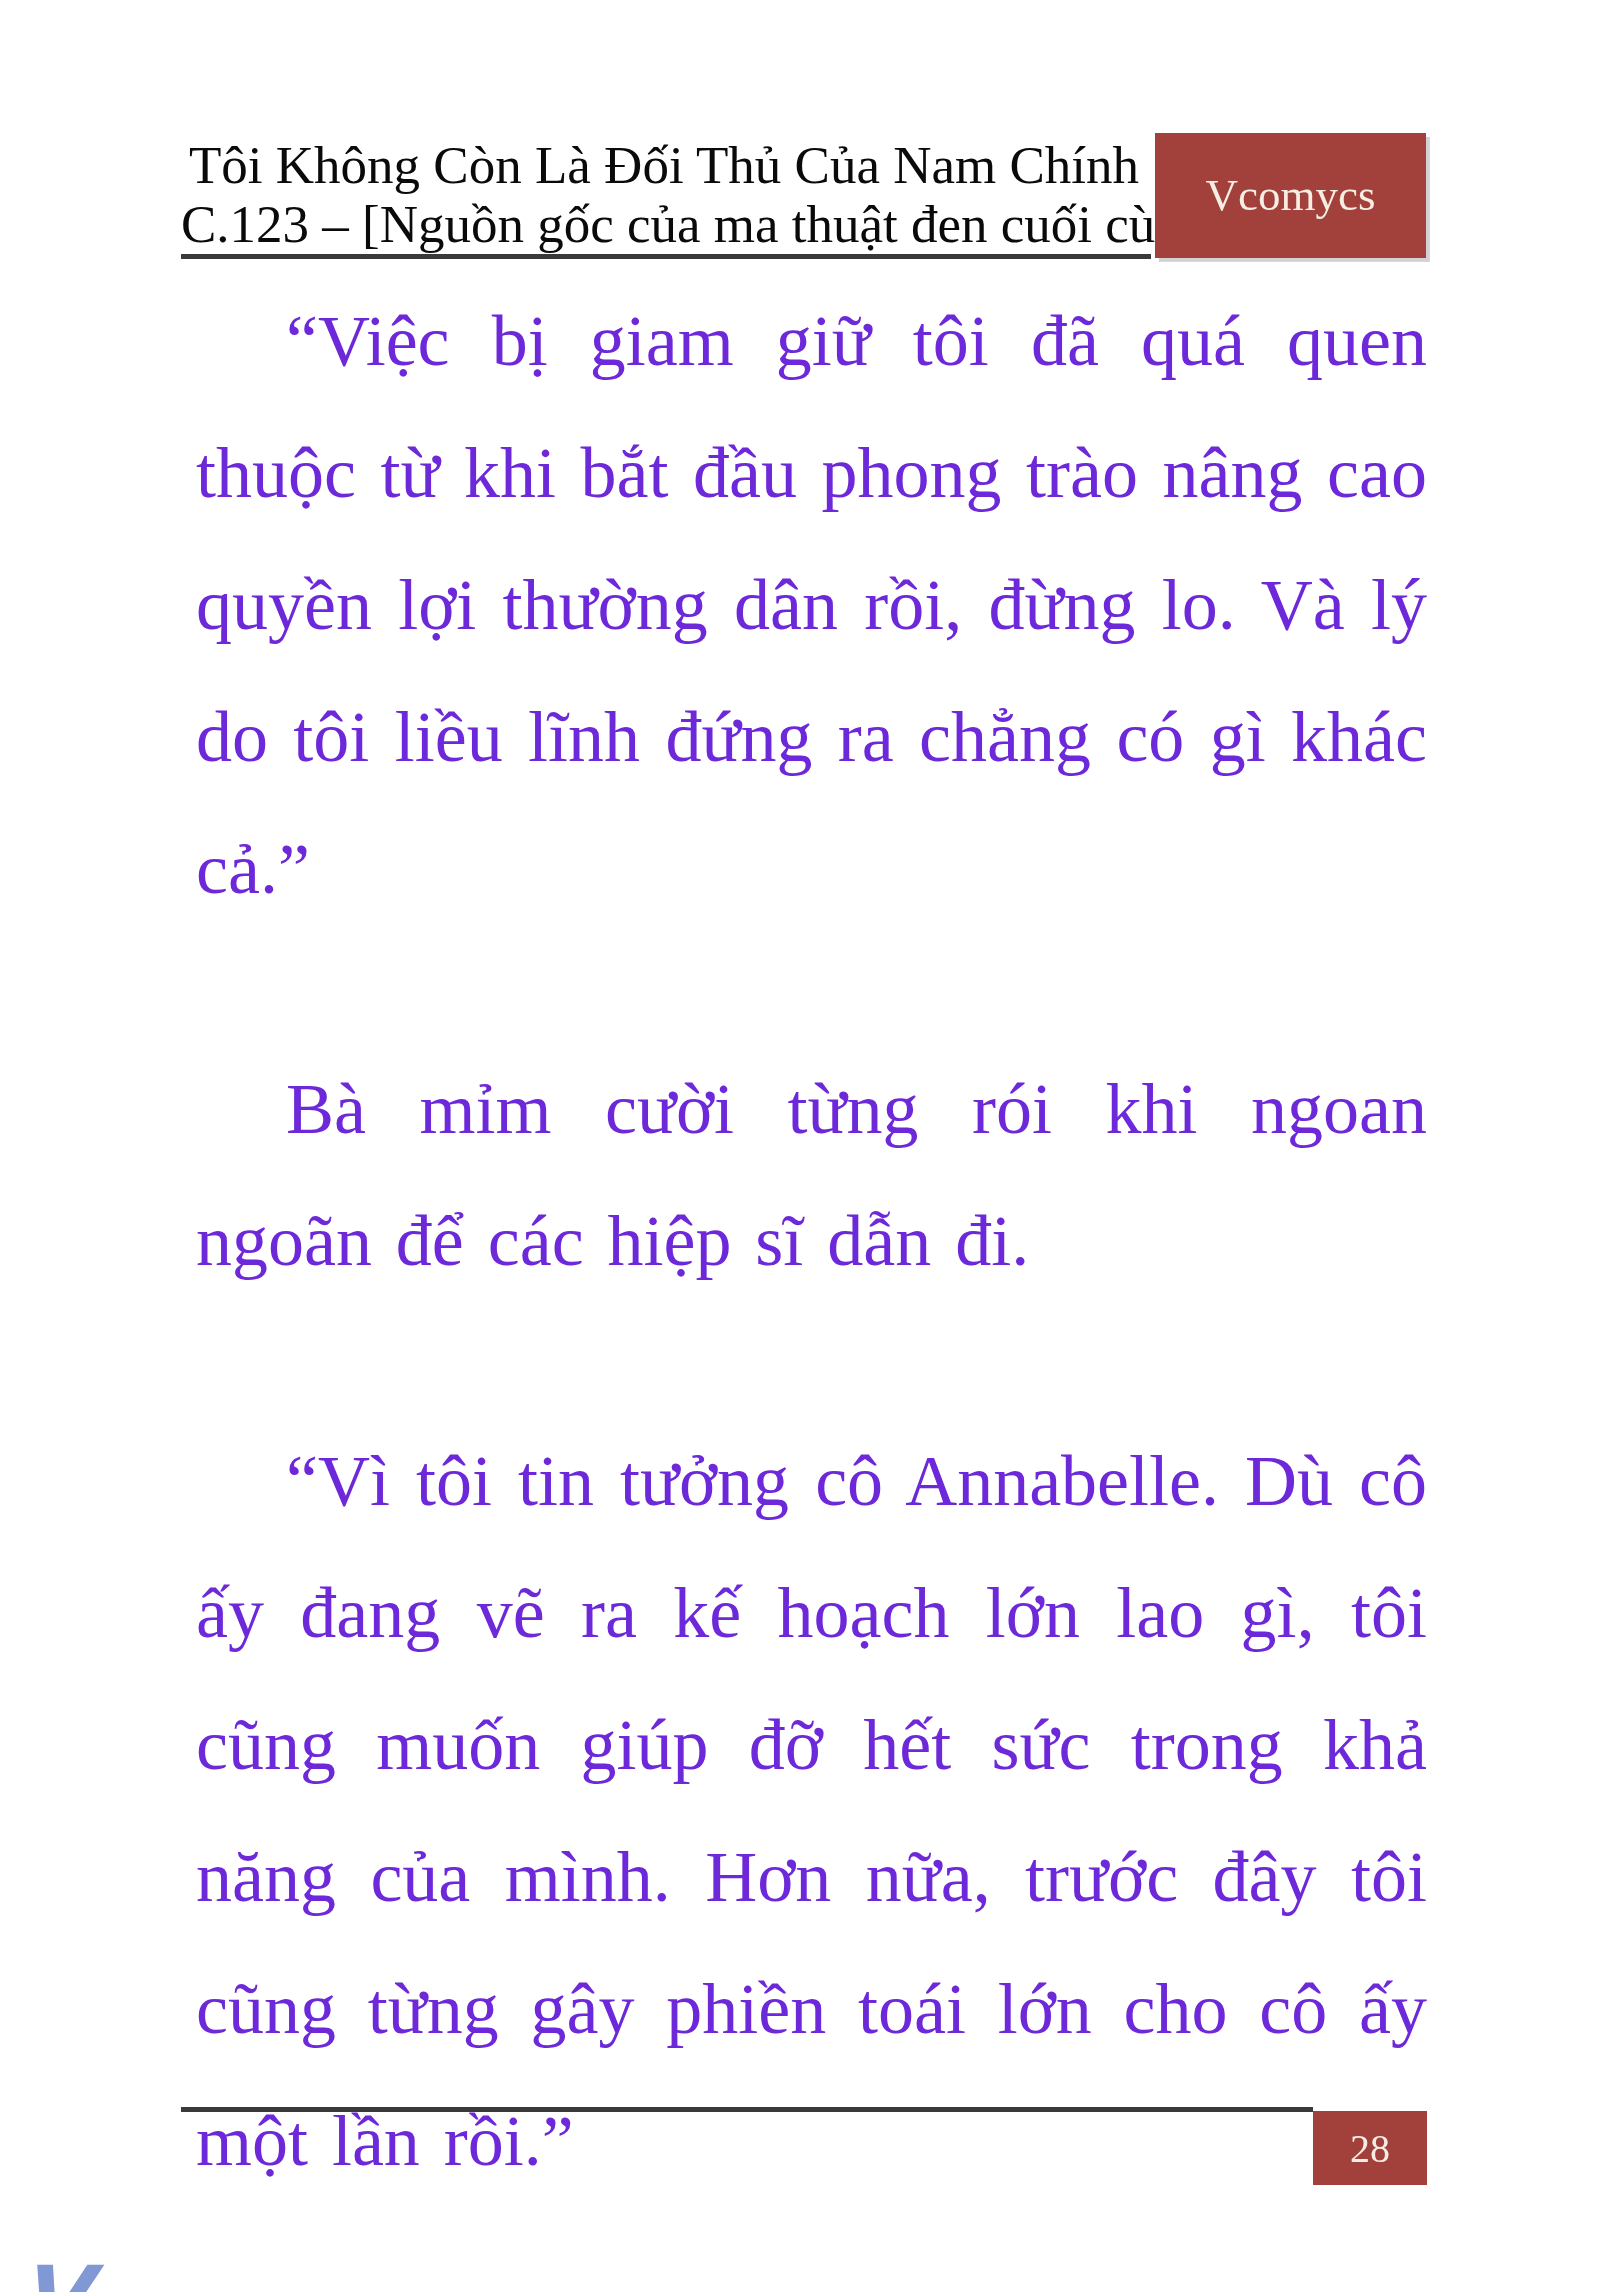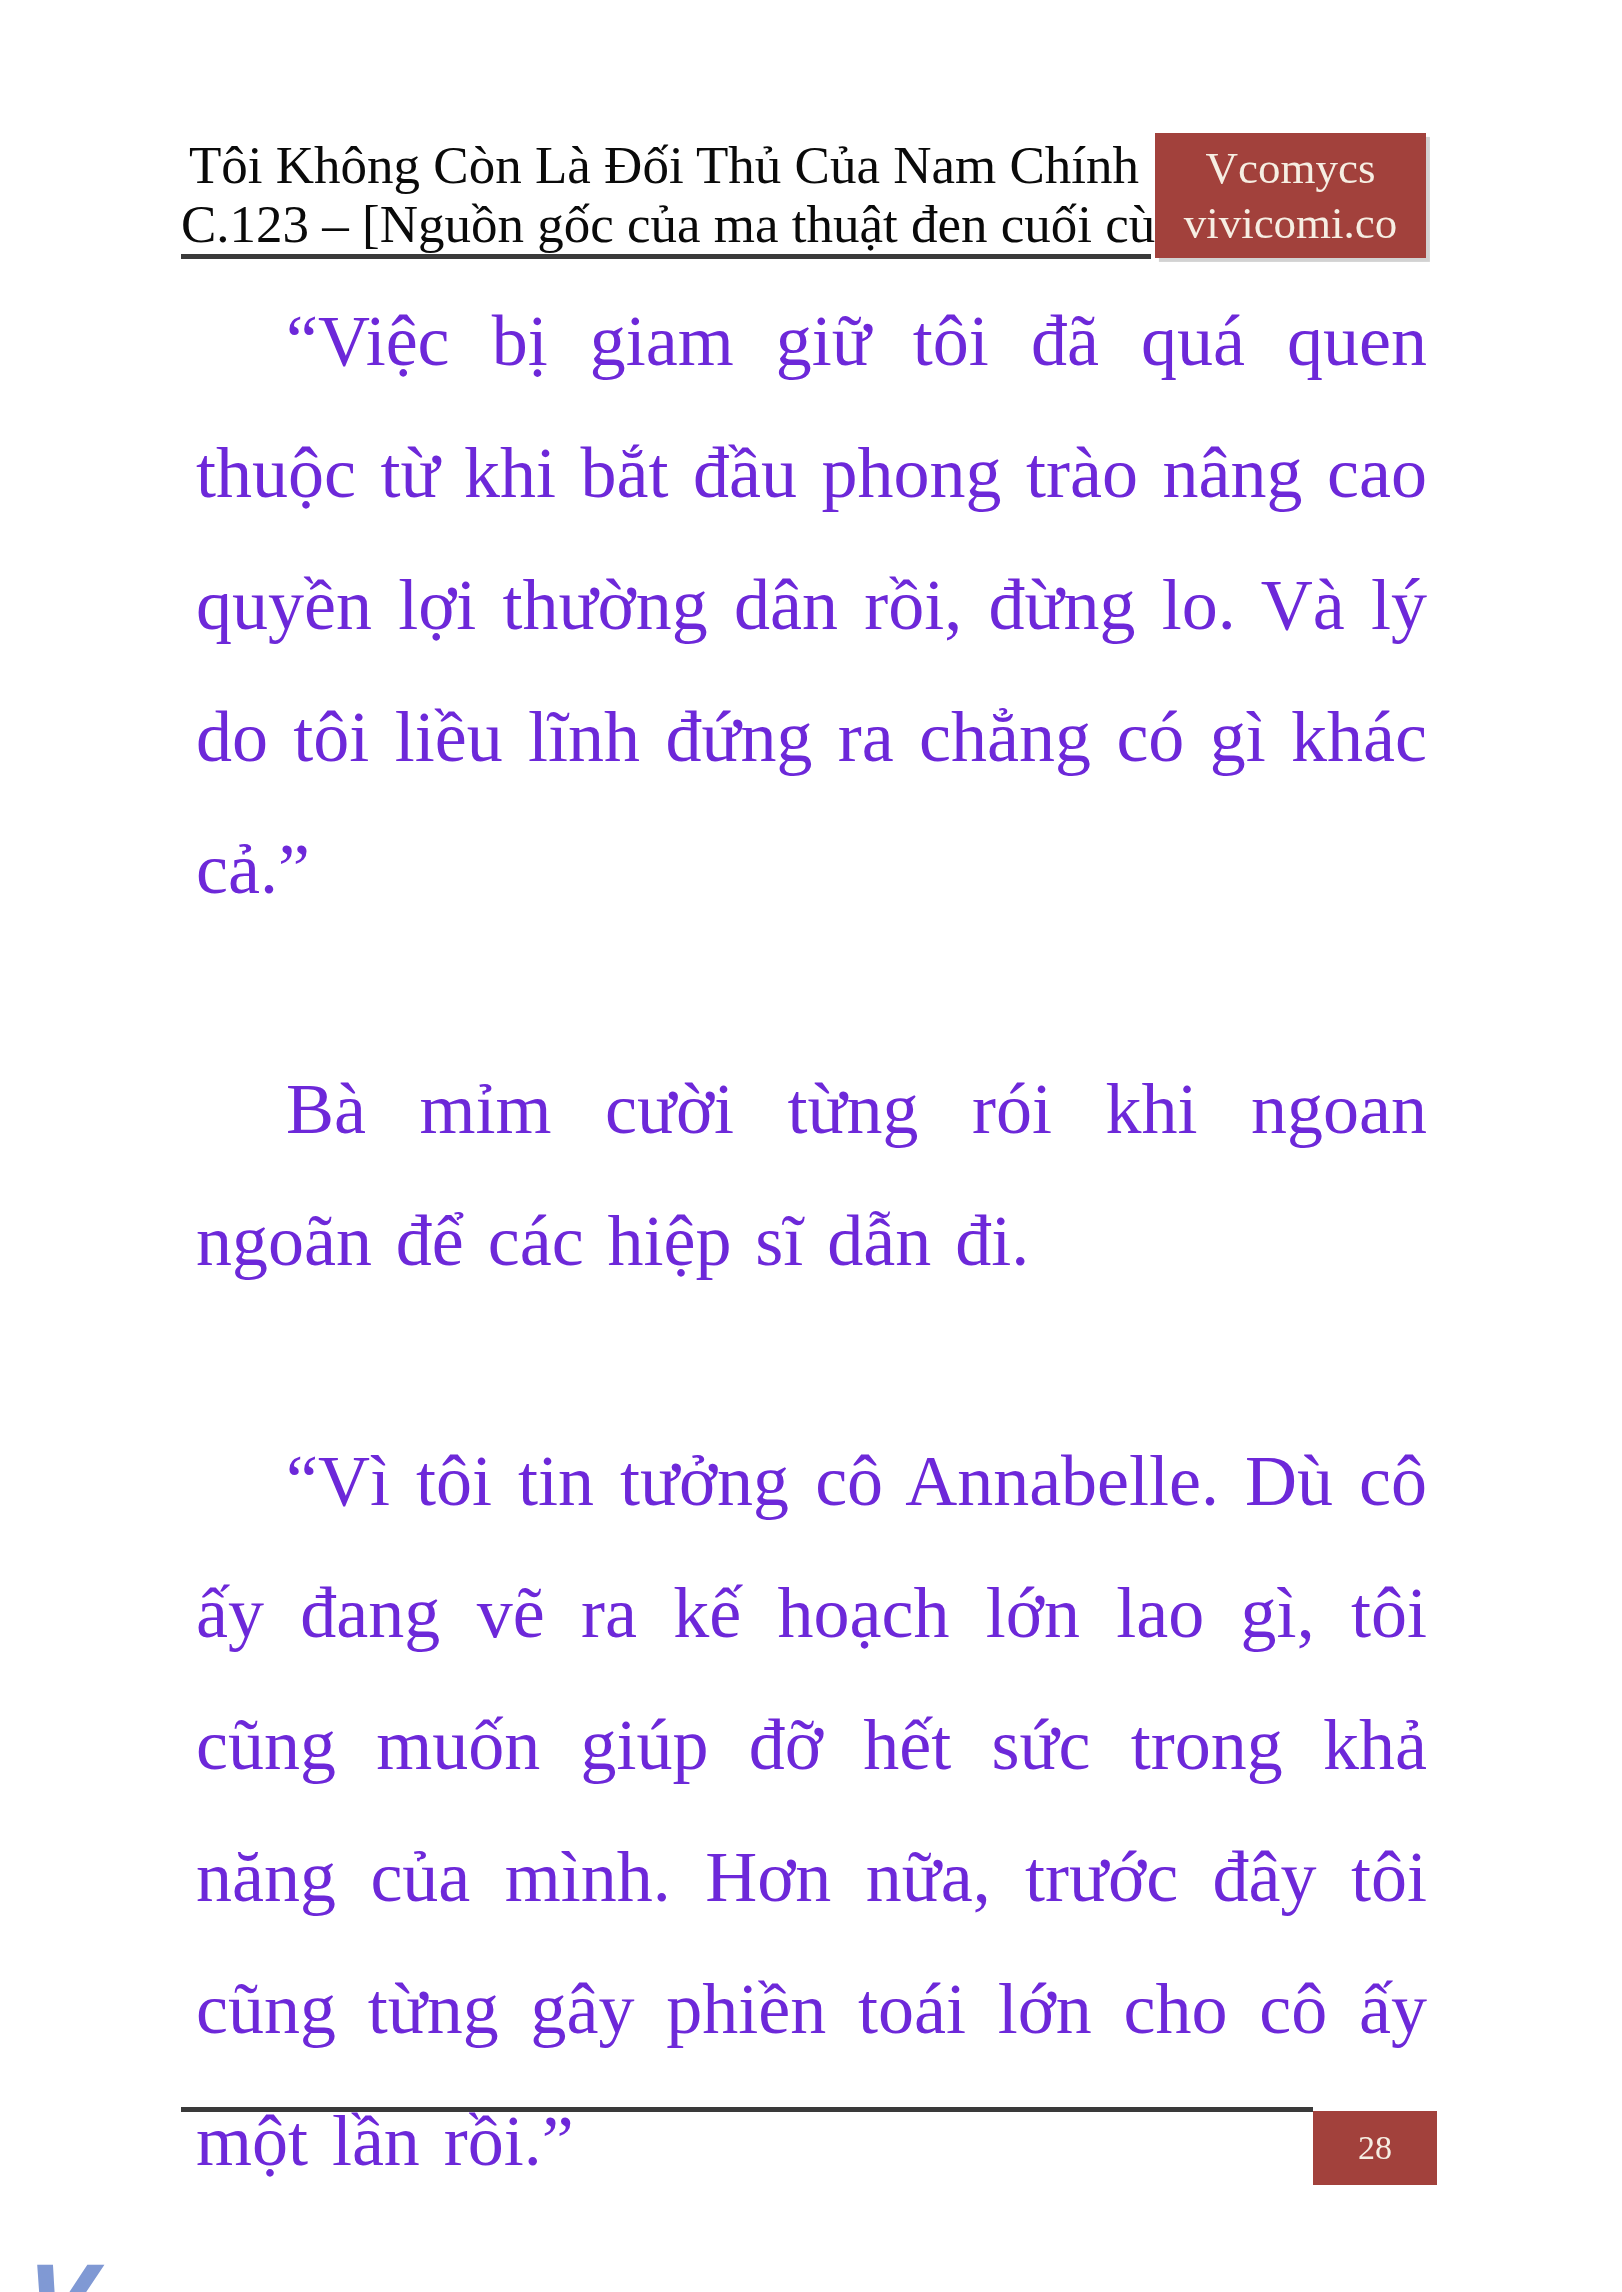--- a/index.html
+++ b/index.html
@@ -95,28 +95,28 @@
   }
   .footer-sep {
     color: #222222;
     padding: 0 11.8px;
     font-weight: normal;
   }
   .footer-badge {
     position: absolute;
     left: 1313px;
     top: 2071px;
-    width: 124px;
+    width: 114px;
     height: 74px;
     background: #a2413c;
     display: flex;
     align-items: center;
     justify-content: center;
     color: #f6eee3;
-    font-size: 34px;
+    font-size: 40px;
   }
 
   
   .logo {
     position: absolute;
     left: 27.4px;
     top: 2207px;
     font-family: "DejaVu Sans", "Liberation Sans", sans-serif;
     font-style: italic;
     font-weight: bold;
@@ -136,21 +136,20 @@
 
 <div class="page">
 
   <div class="header-text">
     <div>Tôi Không Còn Là Đối Thủ Của Nam Chính</div>
     <div>C.123 – [Nguồn gốc của ma thuật đen cuối cùng]</div>
   </div>
   <div class="header-rule"></div>
   <div class="header-badge">
     <div>Vcomycs</div>
-    <div>vivicomi.co</div>
   </div>
 
   <div class="body-text">
     <p>“Việc bị giam giữ tôi đã quá quen thuộc từ khi bắt đầu phong trào nâng cao quyền lợi thường dân rồi, đừng lo. Và lý do tôi liều lĩnh đứng ra chẳng có gì khác cả.”</p>
     <p>Bà mỉm cười từng rói khi ngoan ngoãn để các hiệp sĩ dẫn đi.</p>
     <p>“Vì tôi tin tưởng cô Annabelle. Dù cô ấy đang vẽ ra kế hoạch lớn lao gì, tôi cũng muốn giúp đỡ hết sức trong khả năng của mình. Hơn nữa, trước đây tôi cũng từng gây phiền toái lớn cho cô ấy một lần rồi.”</p>
   </div>
 
   <div class="footer-rule"></div>
   <div class="footer-badge">

